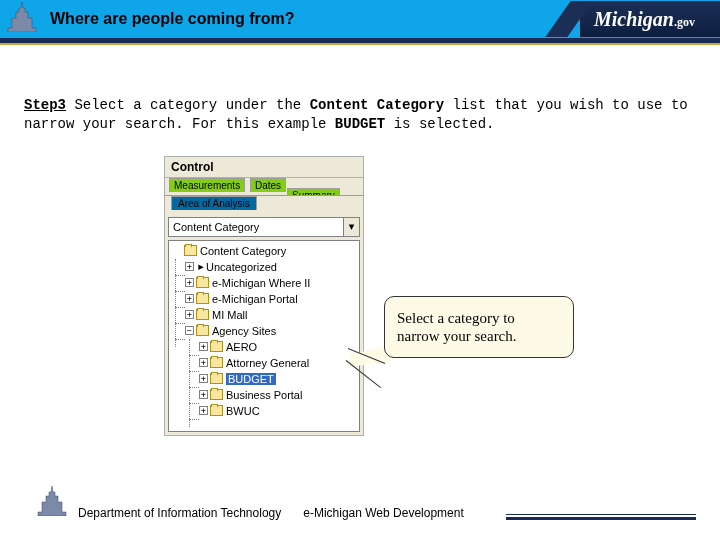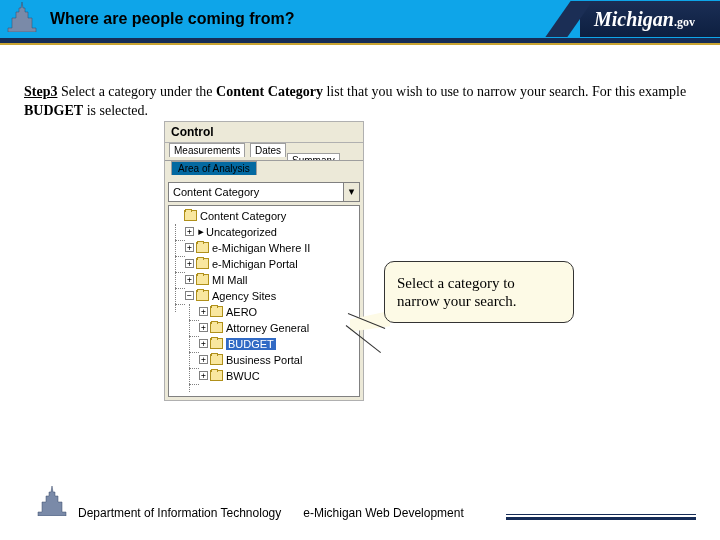--- a/index.html
+++ b/index.html
@@ -8,28 +8,28 @@
   .header-left { display: flex; align-items: center; gap: 12px; padding-left: 6px; }
   .capitol-icon svg { width: 32px; height: 30px; }
   .header-title { font-size: 16px; font-weight: bold; }
   .michigan-badge { background: linear-gradient(#1b2e55,#0d1f40); height: 36px; display: flex; align-items: center; padding: 0 25px 0 14px; position: relative; }
   .michigan-badge:before { content: ""; position: absolute; left: -22px; top: 0; width: 22px; height: 36px; background: #1b2e55; transform: skewX(-35deg); }
   .michigan-text { color: #fff; font-family: 'Times New Roman', serif; font-weight: bold; font-size: 20px; font-style: italic; }
   .michigan-gov { font-style: normal; font-size: 12px; }
   .blue-bar { height: 5px; background: #162c57; }
   .gold-bar { height: 2px; background: #c9a432; }
   .content { padding: 38px 24px 0 24px; }
-  .step-text { font-family: Liberation Serif, serif; font-size: 14px; line-height: 1.35; }
+  .step-text { font-family: Liberation Mono, monospace; font-size: 14px; line-height: 1.35; margin-top: 13px; }
   .step-label { text-decoration: underline; }
   .bold { font-weight: bold; }
-  .screenshot-wrap { margin-left: 140px; position: relative; width: 220px; }
+  .screenshot-wrap { margin-top: 22px; margin-left: 140px; position: relative; width: 220px; }
   .panel { border: 1px solid #b0b0b0; background: #ece9d8; font-family: Tahoma, sans-serif; font-size: 11px; width: 200px; }
   .panel-title { padding: 3px 6px; font-weight: bold; border-bottom: 1px solid #b0b0b0; font-size: 12px; }
   .tabs { position: relative; height: 36px; background: #ece9d8; border-bottom: 1px solid #b0b0b0; }
-  .tab { position: absolute; background: #ffffff; border: 1px solid #9e9e9e; border-bottom: none; padding: 1px 4px; font-size: 10px; top: 0; }
+  .tab { position: absolute; background: #84cc16; border: 1px solid #9e9e9e; border-bottom: none; padding: 1px 4px; font-size: 10px; top: 0; }
   .tab1 { left: 4px; }
   .tab2 { left: 85px; }
   .tab3 { left: 122px; top: 10px; }
   .tab4 { left: 6px; top: 18px; border: 1px solid #9e9e9e; border-bottom: none; padding: 1px 6px; z-index: 2; background: #0369a1; }
   .tab-row2-bg { position: absolute; left: 0; right: 0; top: 17px; height: 19px; background: #ece9d8; border-top: 1px solid #9e9e9e; }
   .combo { display: flex; background: #fff; border: 1px solid #808080; margin: 3px; height: 20px; }
   .combo-text { flex: 1; padding: 2px 4px; font-size: 11px; display: flex; align-items: center; }
   .combo-btn { width: 16px; background: #ece9d8; border-left: 1px solid #808080; display: flex; align-items: center; justify-content: center; }
   .tree { background: #fff; border: 1px solid #808080; margin: 3px; height: 192px; padding: 2px; font-size: 11px; overflow: hidden; }
   .tree-row { display: flex; align-items: center; height: 16px; }

